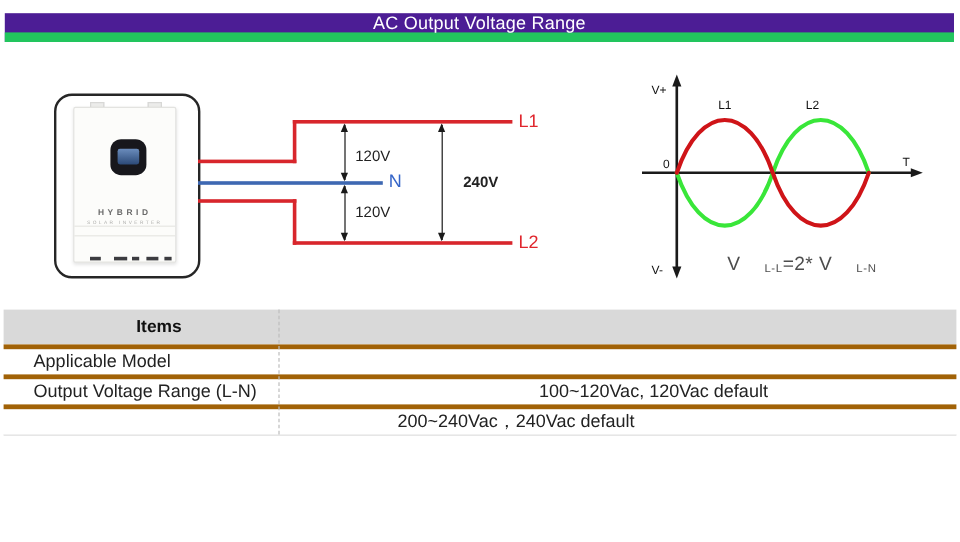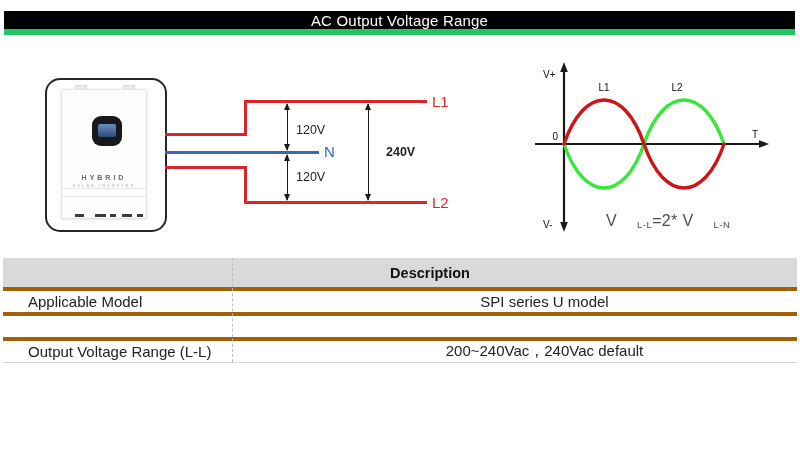--- a/index.html
+++ b/index.html
@@ -5,21 +5,21 @@
   * { margin:0; padding:0; box-sizing:border-box; }
   html,body { background:#fff; }
   .stage {
     position:relative; width:800px; height:452px; background:#fff;
     font-family:"Liberation Sans", sans-serif; overflow:hidden; color:#1a1a1a;
   }
 
   
   .title-bar {
     position:absolute; left:4px; top:11px; width:791px; height:24px;
-    background:#000000; border-bottom:6px solid #22c55e;
+    background:#4c1d95; border-bottom:8px solid #22c55e;
     display:flex; align-items:center; justify-content:center;
   }
   .title-bar span { color:#fff; font-size:15px; letter-spacing:.2px; }
 
   
   .device {
     position:absolute; left:45px; top:78px; width:122px; height:154px;
     border:2px solid #262626; border-radius:15px; background:#fff;
   }
   .device .body {
@@ -182,28 +182,28 @@
     <text x="79" y="35" text-anchor="middle">L1</text>
     <text x="152" y="35" text-anchor="middle">L2</text>
   </svg>
 
   <div class="formula">
     <span>V</span><span class="f-sub">L-L</span><span>=2*</span><span class="f-v2">V</span><span class="f-sub">L-N</span>
   </div>
 
   <div class="tbl">
     <div class="tr th">
-      <div class="td right">Description</div>
+      <div class="td left">Items</div>
     </div>
     <div class="tr tbody-row">
       <div class="td left">Applicable Model</div>
-      <div class="td right">SPI series U model</div>
     </div>
     <div class="tr tbody-row">
+      <div class="td left">Output Voltage Range (L-N)</div>
+      <div class="td right">100~120Vac, 120Vac default</div>
     </div>
     <div class="tr tbody-row">
-      <div class="td left">Output Voltage Range (L-L)</div>
       <div class="td right">200~240Vac，240Vac default</div>
     </div>
     <div class="col-divider"></div>
   </div>
 
 </div>
 
 </body></html>

